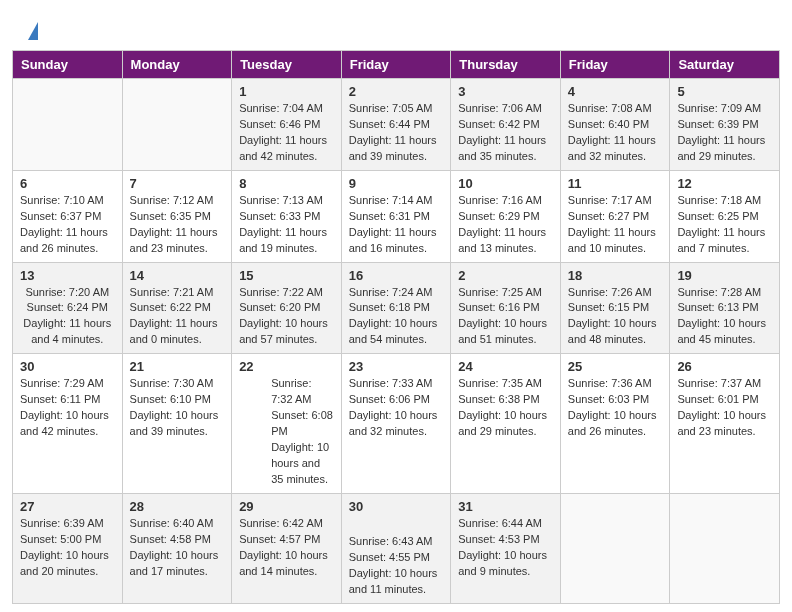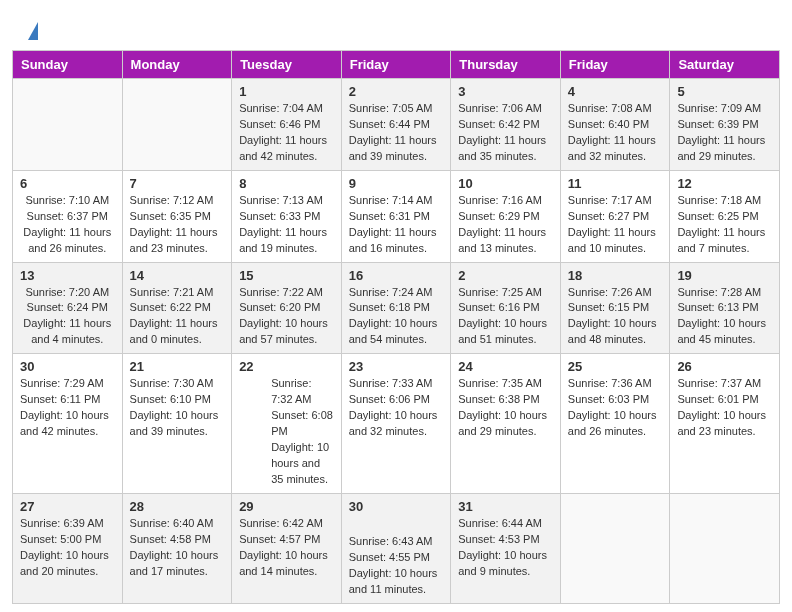--- a/index.html
+++ b/index.html
@@ -57,21 +57,21 @@
     .calendar {
       width: 100%;
       border-collapse: collapse;
       padding: 0 12px;
       table-layout: fixed;
     }
     .calendar-wrapper {
       padding: 0 12px 12px 12px;
     }
     .calendar th {
-      background-color: #a21caf;
+      background-color: #701a75;
       color: #fff;
       text-align: left;
       padding: 6px 8px;
       font-size: 13px;
       font-weight: bold;
       border: 1px solid #ccc;
     }
     .calendar td {
       vertical-align: top;
       border: 1px solid #ccc;
@@ -161,21 +161,21 @@
           <td>
             <span class="day-number">5</span>
             <div class="cell-text" style="white-space: pre-line;">Sunrise: 7:09 AM
 Sunset: 6:39 PM
 Daylight: 11 hours and 29 minutes.</div>
           </td>
         </tr>
         <tr>
           <td>
             <span class="day-number">6</span>
-            <div class="cell-text" style="white-space: pre-line; text-align: center;">Sunrise: 7:10 AM
+            <div class="cell-text" style="white-space: pre-line;">Sunrise: 7:10 AM
 Sunset: 6:37 PM
 Daylight: 11 hours and 26 minutes.</div>
           </td>
           <td>
             <span class="day-number">7</span>
             <div class="cell-text" style="white-space: pre-line;">Sunrise: 7:12 AM
 Sunset: 6:35 PM
 Daylight: 11 hours and 23 minutes.</div>
           </td>
           <td>

